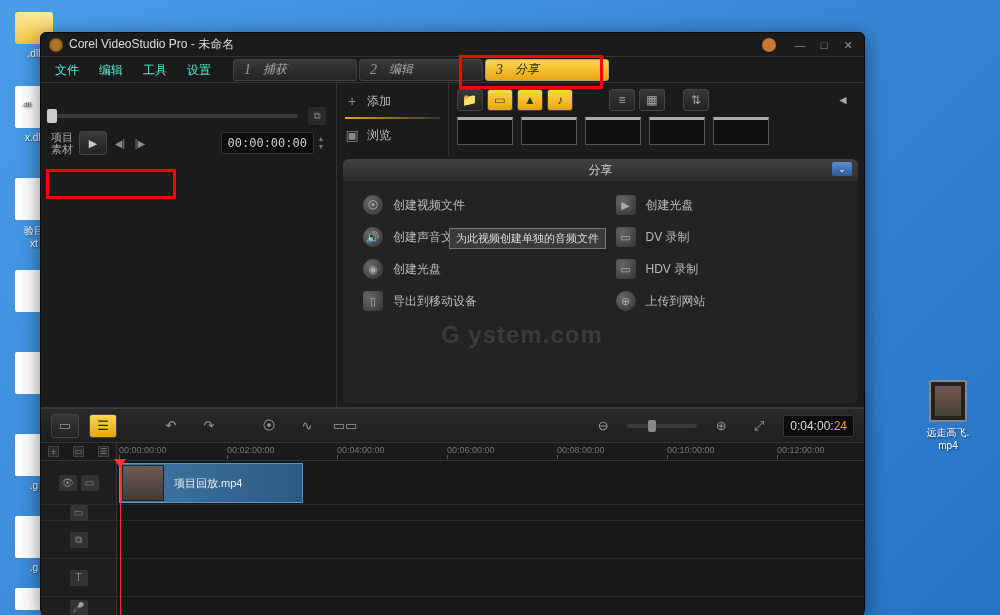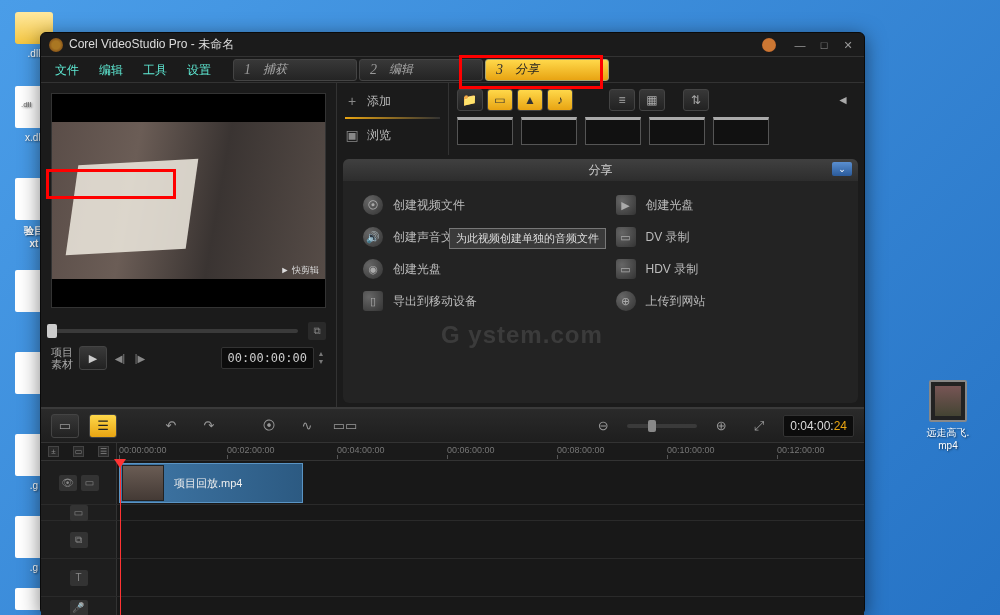--- a/index.html
+++ b/index.html
@@ -105,21 +105,21 @@
 <div class="desktop-icon" style="left:4px; top:4px;">
   <div class="ico folder"></div>
     <div>.dll</div>
 </div>
 <div class="desktop-icon" style="left:4px; top:86px;">
   <div class="ico file">
       <span class="dll-txt">.dll</span>
     </div>
     <div>x.dll</div>
 </div>
-<div class="desktop-icon" style="left:4px; top:178px;font-weight:bold;">
+<div class="desktop-icon" style="left:4px; top:178px;">
   <div class="ico file"></div>
     <div style="white-space:pre-line">验目
 xt</div>
 </div>
 <div class="desktop-icon" style="left:4px; top:270px;">
     <div class="ico file"></div>
   </div>
 <div class="desktop-icon" style="left:4px; top:352px;">
     <div class="ico file"></div>
   </div>
@@ -172,24 +172,20 @@
           <span>分享</span>
         </div>
     </div>
   </div>
 
   <div class="highlight-box" style="left:418px; top:22px; width:144px; height:34px;"></div>
 
   <div class="main-row">
 
     <div class="preview-pane">
-      <div class="preview-video">
-        <div class="frame"></div>
-        <div style="position:absolute; right:6px; bottom:30px; font-size:9px; color:#ddd;">► 快剪辑</div>
-      </div>
       <div class="scrub-row">
         <div class="scrub-bar">
             <div class="scrub-handle"></div>
           </div>
         <div class="end-icon">⧉</div>
       </div>
       <div class="controls-row">
         <div class="lbls">
           <span>项目</span>
           <span>素材</span>

